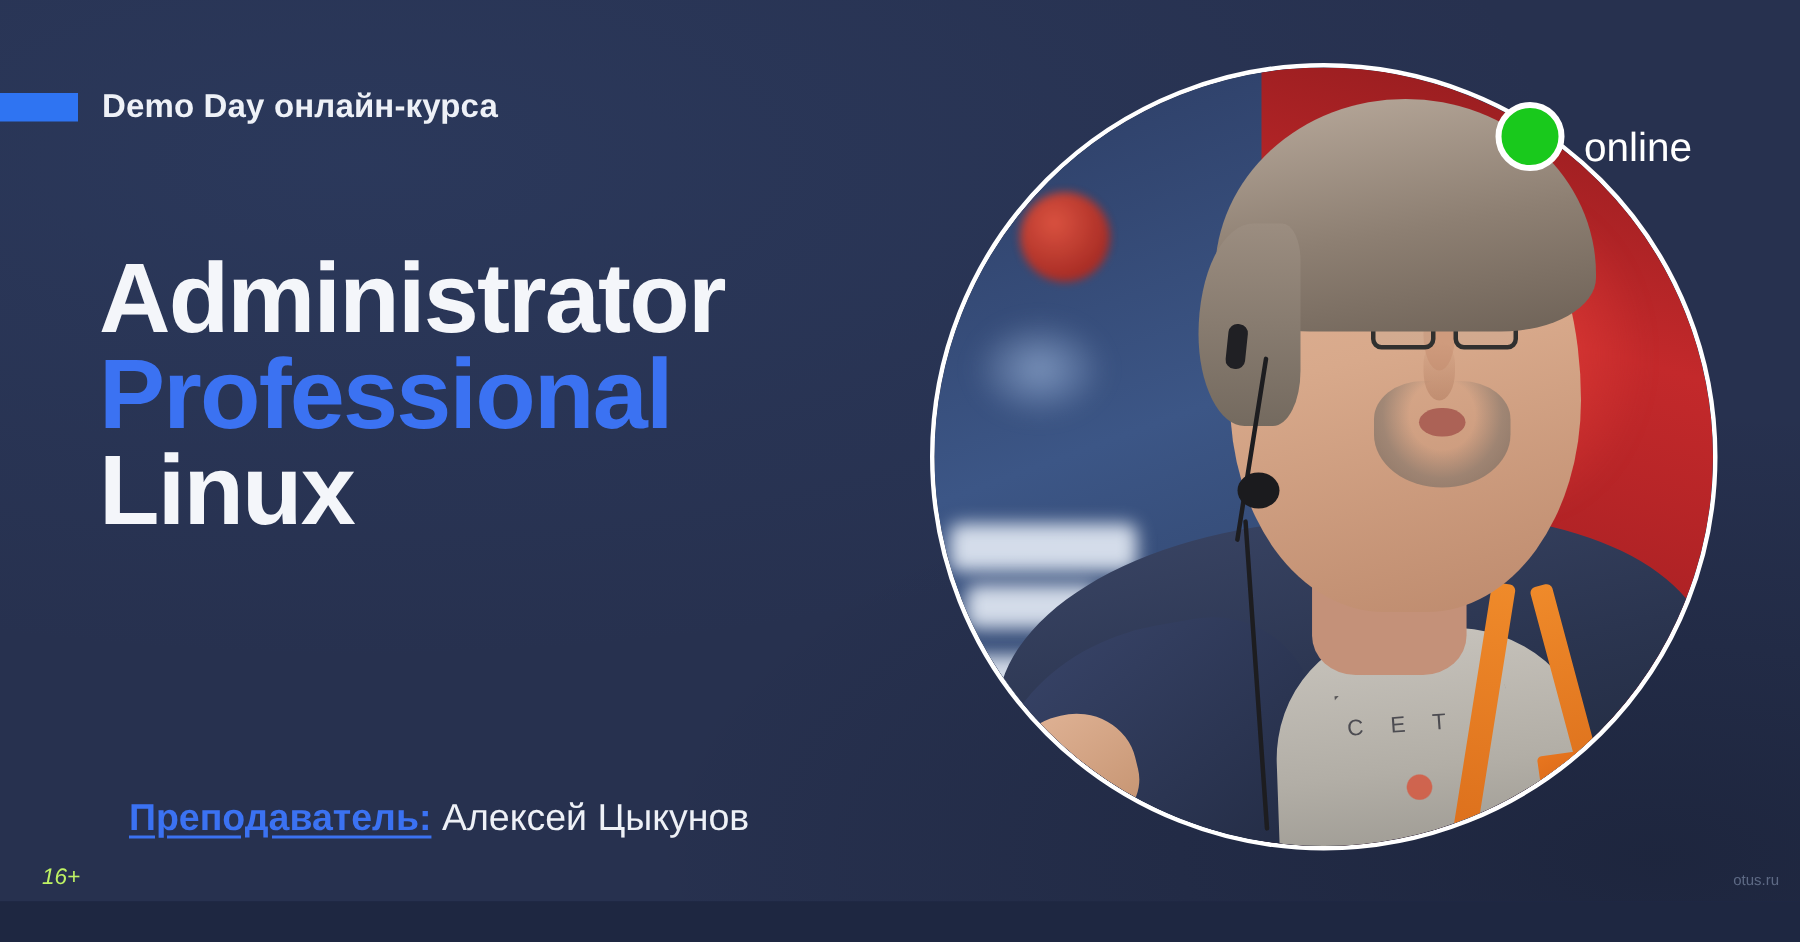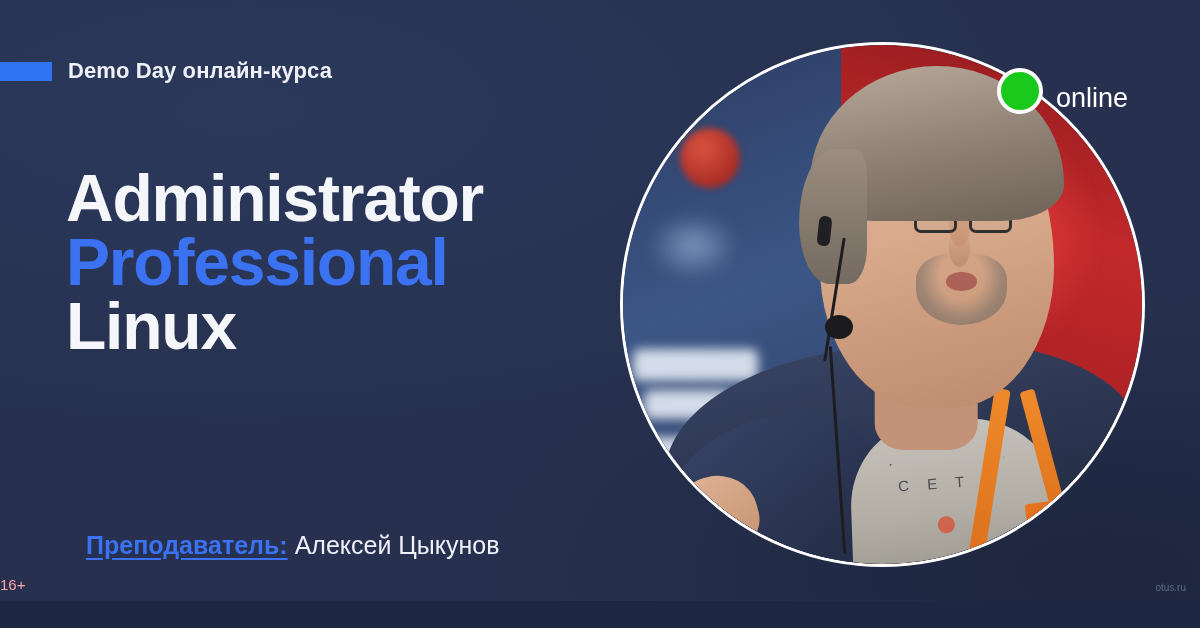--- a/index.html
+++ b/index.html
@@ -91,24 +91,25 @@
   }
   .teacher-name {
     color: #eef1f7;
     font-weight: 400;
     margin-left: 7px;
   }
 
   
   .age-rating {
     position: absolute;
-    left: 0;
+    left: 28px;
     bottom: 8px;
-    color: #fca5a5;
+    color: #bef264;
     font-size: 15px;
+    font-style: italic;
   }
   .site-mark {
     position: absolute;
     right: 14px;
     bottom: 8px;
     color: #5d6984;
     font-size: 10px;
   }
 
   

